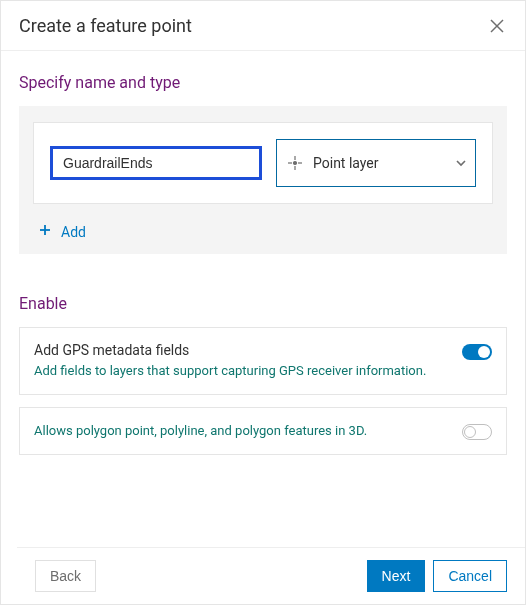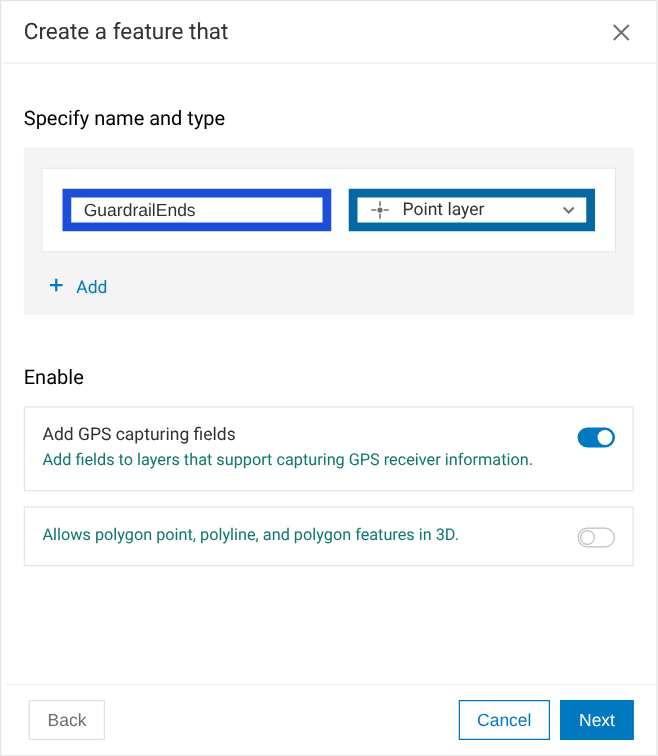--- a/index.html
+++ b/index.html
@@ -31,50 +31,50 @@
     display: flex; align-items: center; justify-content: center;
     cursor: pointer;
     color: #6e6e6e;
   }
   .close-btn svg { width: 14px; height: 14px; stroke: currentColor; stroke-width: 1.5; }
 
   .content { padding: 18px; }
   .section-title {
     font-size: 16px;
     font-weight: 400;
-    color: #000000;
-    margin: 16px 0 14px 0;
+    color: #701a75;
+    margin: 4px 0 14px 0;
   }
 
   .gray-panel {
     background: #f4f4f4;
     padding: 16px 14px 10px 14px;
   }
   .white-card {
     background: #fff;
     border: 1px solid #e5e5e5;
     padding: 16px;
     display: flex;
     gap: 14px;
     align-items: center;
   }
   .layer-name-input {
     flex: 1 1 auto;
     height: 34px;
-    border: 7px solid #1d4ed8;
+    border: 3px solid #1d4ed8;
     background: #fff;
     padding: 0 10px;
     font-size: 14px;
     color: #323232;
     outline: none;
   }
   .layer-type-select {
     width: 200px;
-    height: 34px;
-    border: 7px solid #0369a1;
+    height: 48px;
+    border: 1px solid #0369a1;
     background: #fff;
     display: flex;
     align-items: center;
     justify-content: space-between;
     padding: 0 8px 0 10px;
     cursor: pointer;
   }
   .layer-type-left {
     display: flex; align-items: center; gap: 10px;
   }
@@ -137,21 +137,21 @@
   }
   .toggle.on .knob { right: 2px; }
   .toggle.off .knob {
     left: 1px; top: 1px;
     background: #fff;
     border: 1px solid #bfbfbf;
   }
 
   .footer {
     position: absolute;
-    left: 4px; right: 0; bottom: 0;
+    left: 16px; right: 0; bottom: 0;
     border-top: 1px solid #eee;
     padding: 12px 18px;
     display: flex;
     align-items: center;
     justify-content: space-between;
   }
   .footer-right { display: flex; gap: 8px; }
   .btn {
     height: 32px;
     padding: 0 14px;
@@ -173,21 +173,21 @@
   .btn.next {
     background: #0079c1;
     border-color: #0079c1;
     color: #fff;
   }
 </style>
 </head>
 <body>
 
 <div class="dialog-header">
-  <div class="dialog-title">Create a feature that</div>
+  <div class="dialog-title">Create a feature point</div>
   <div class="close-btn">
     <svg viewBox="0 0 14 14">
         <line x1="1" y1="1" x2="13" y2="13"></line>
         <line x1="13" y1="1" x2="1" y2="13"></line>
       </svg>
   </div>
 </div>
 
 <div class="content">
 
@@ -221,21 +221,21 @@
         </svg>
       <span>Add</span>
     </div>
   </div>
 
   <div class="options-block">
     <div class="section-title">Enable</div>
 
     <div class="option-card">
       <div class="option-text">
-        <div class="option-title">Add GPS capturing fields</div>
+        <div class="option-title">Add GPS metadata fields</div>
         <div class="option-desc">Add fields to layers that support capturing GPS receiver information.</div>
       </div>
       <div class="toggle on">
         <div class="knob"></div>
       </div>
     </div>
 
     <div class="option-card">
       <div class="option-text">
         <div class="option-desc">Allows polygon point, polyline, and polygon features in 3D.</div>
@@ -244,16 +244,16 @@
         <div class="knob"></div>
       </div>
     </div>
   </div>
 
 </div>
 
 <div class="footer">
   <button class="btn back">Back</button>
   <div class="footer-right">
+    <button class="btn next">Next</button>
     <button class="btn cancel">Cancel</button>
-    <button class="btn next">Next</button>
   </div>
 </div>
 
 </body></html>

